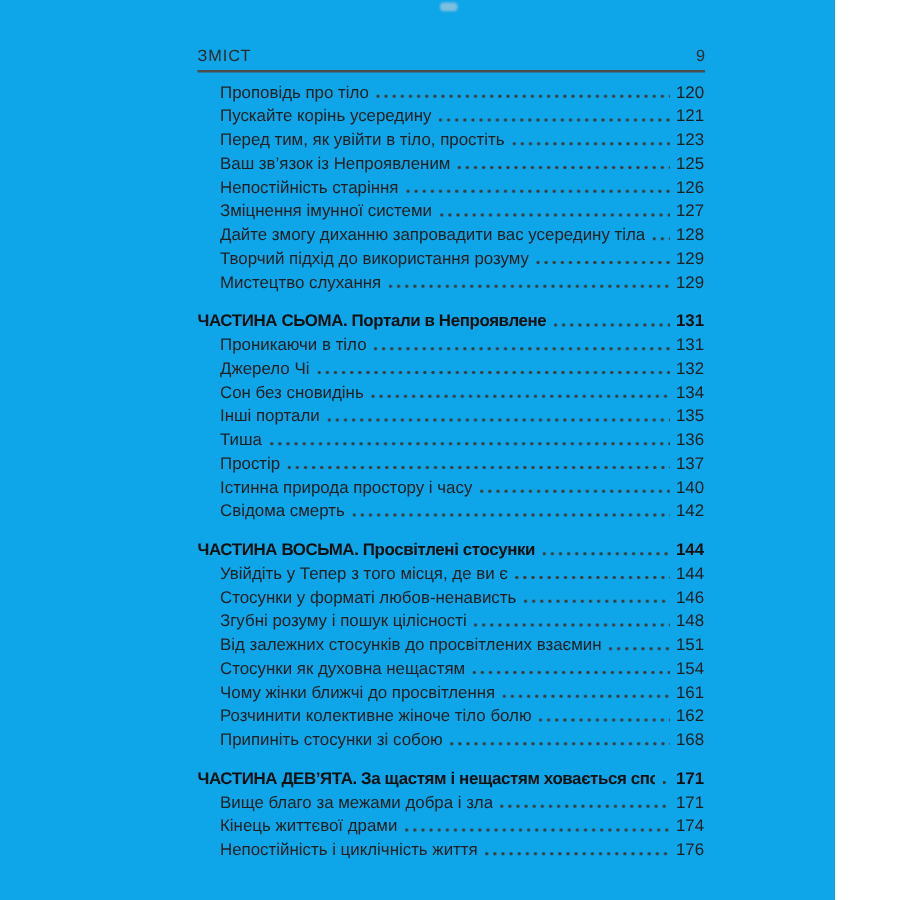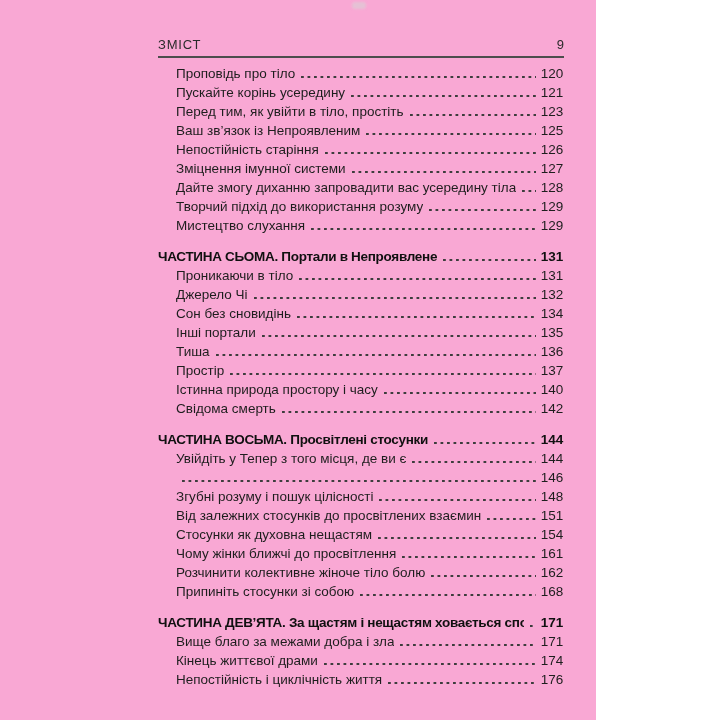--- a/index.html
+++ b/index.html
@@ -5,22 +5,22 @@
   html, body { margin: 0; padding: 0; }
   body {
     width: 720px; height: 720px;
     background: #ffffff;
     font-family: "Liberation Sans", sans-serif;
     color: #1e1e1e;
     overflow: hidden;
   }
   .page {
     position: relative;
-    width: 596px; height: 720px;
-    background: #f9a8d4;
+    width: 668px; height: 720px;
+    background: #0ea5e9;
   }
   .scan-smudge {
     position: absolute; left: 352px; top: 2px;
     width: 14px; height: 7px;
     background: #d6d6d6; opacity: .55;
     border-radius: 3px; filter: blur(1px);
   }
   .header {
     position: absolute; left: 158px; top: 37px; width: 406px;
     display: flex; justify-content: space-between; align-items: flex-end;
@@ -165,20 +165,21 @@
           <span class="t">ЧАСТИНА ВОСЬМА. Просвітлені стосунки</span>
           <span class="leader"></span>
           <span class="num">144</span>
         </div>
         <div class="row entry">
           <span class="t">Увійдіть у Тепер з того місця, де ви є</span>
           <span class="leader"></span>
           <span class="num">144</span>
         </div>
         <div class="row entry">
+          <span class="t">Стосунки у форматі любов-ненависть</span>
           <span class="leader"></span>
           <span class="num">146</span>
         </div>
         <div class="row entry">
           <span class="t">Згубні розуму і пошук цілісності</span>
           <span class="leader"></span>
           <span class="num">148</span>
         </div>
         <div class="row entry">
           <span class="t">Від залежних стосунків до просвітлених взаємин</span>

